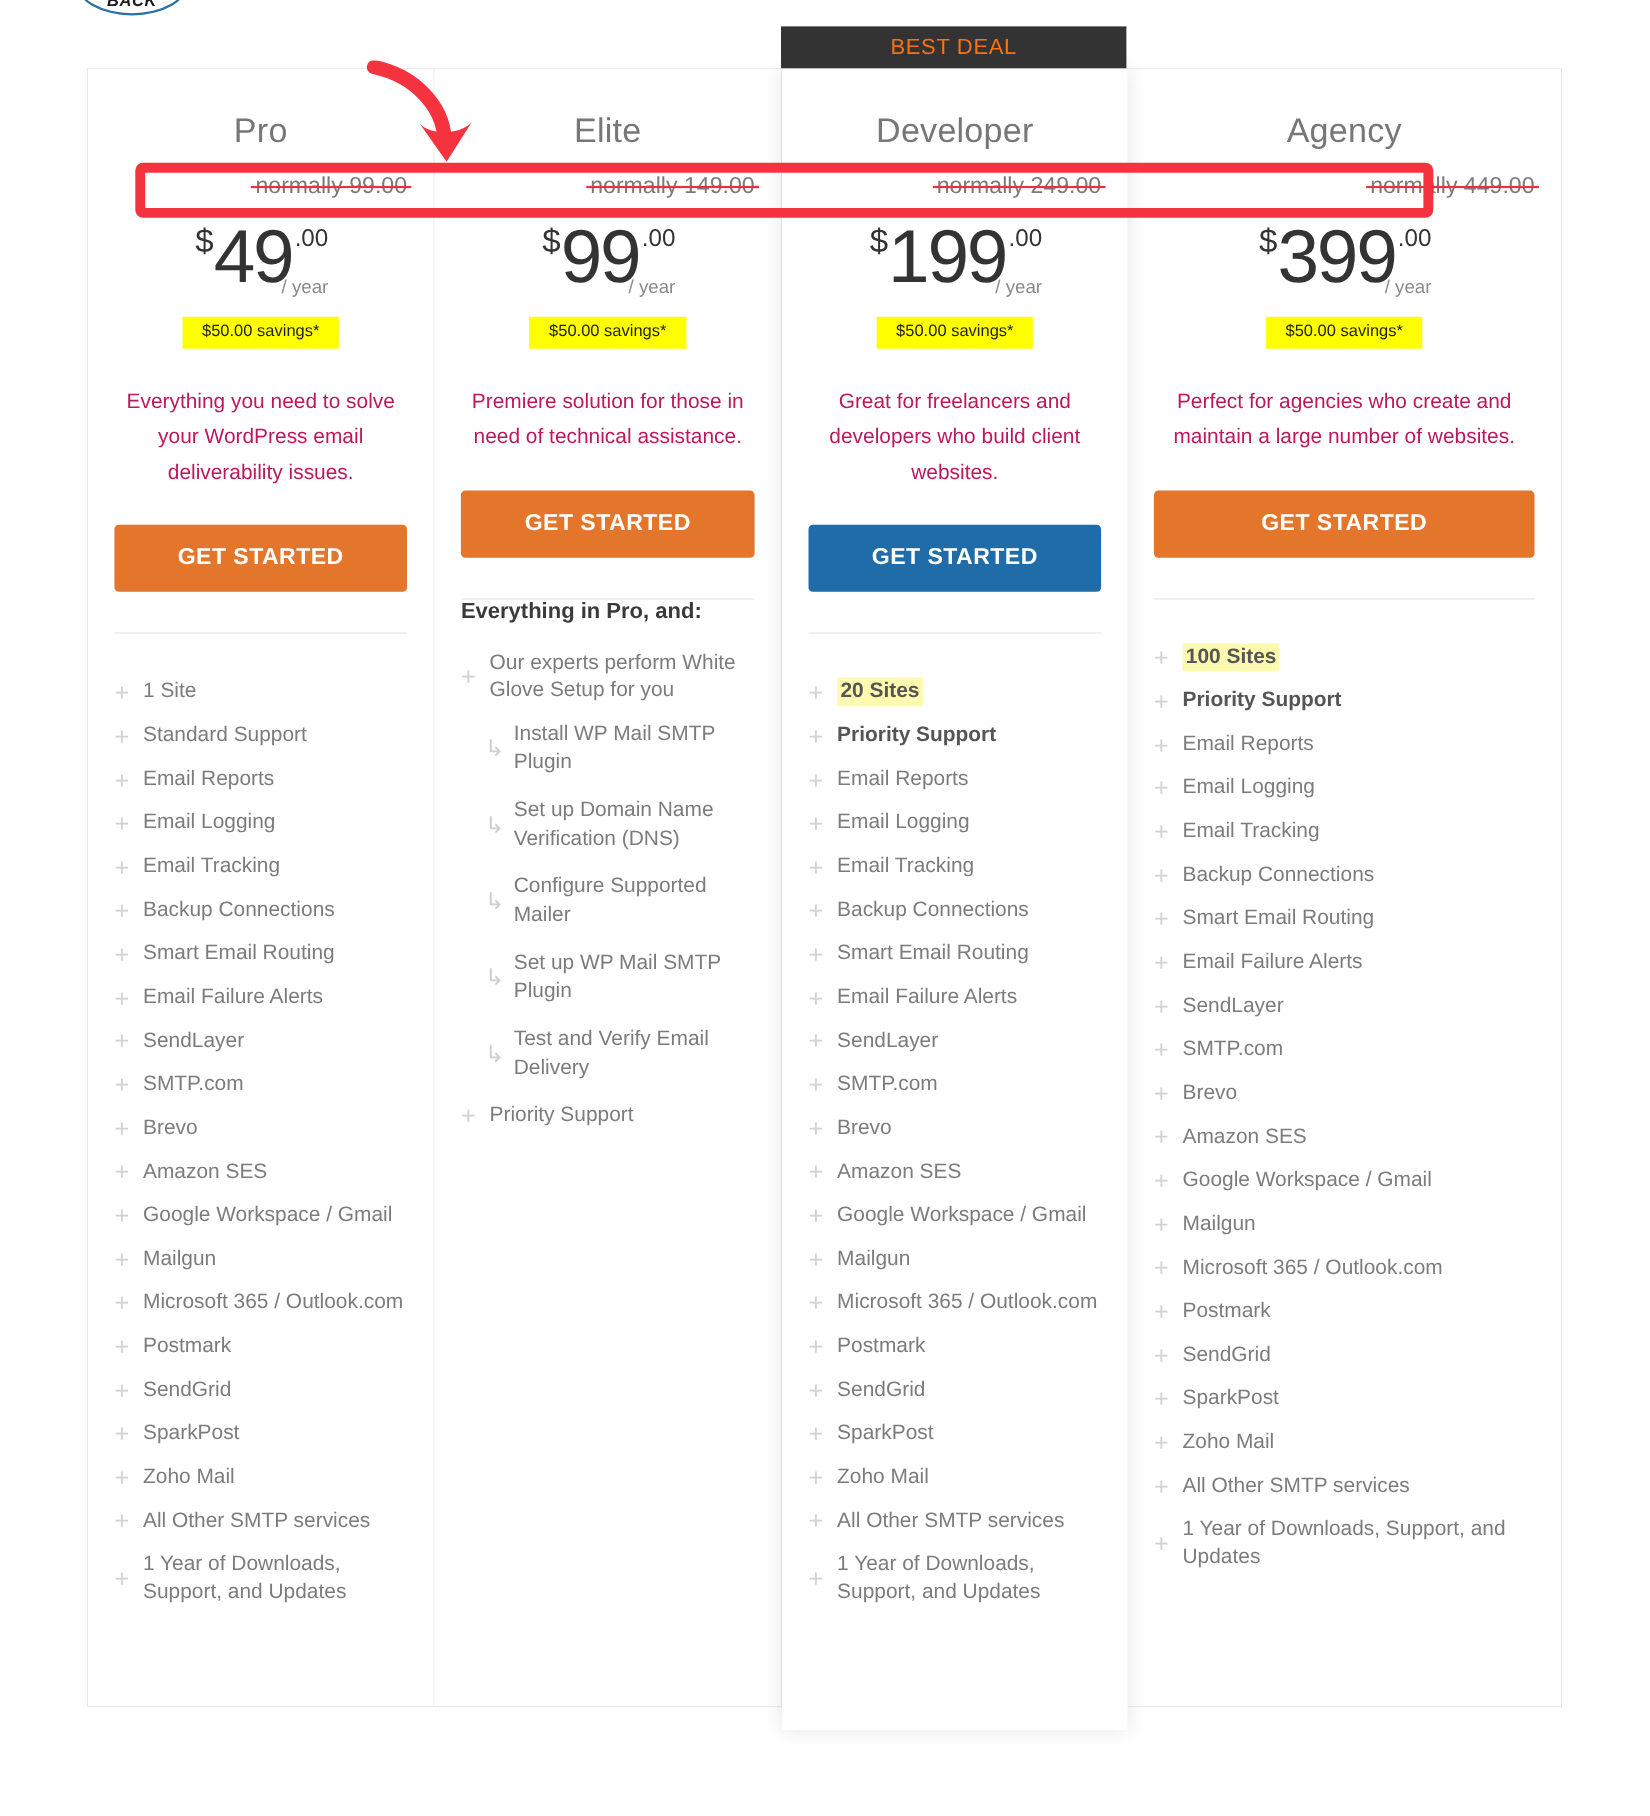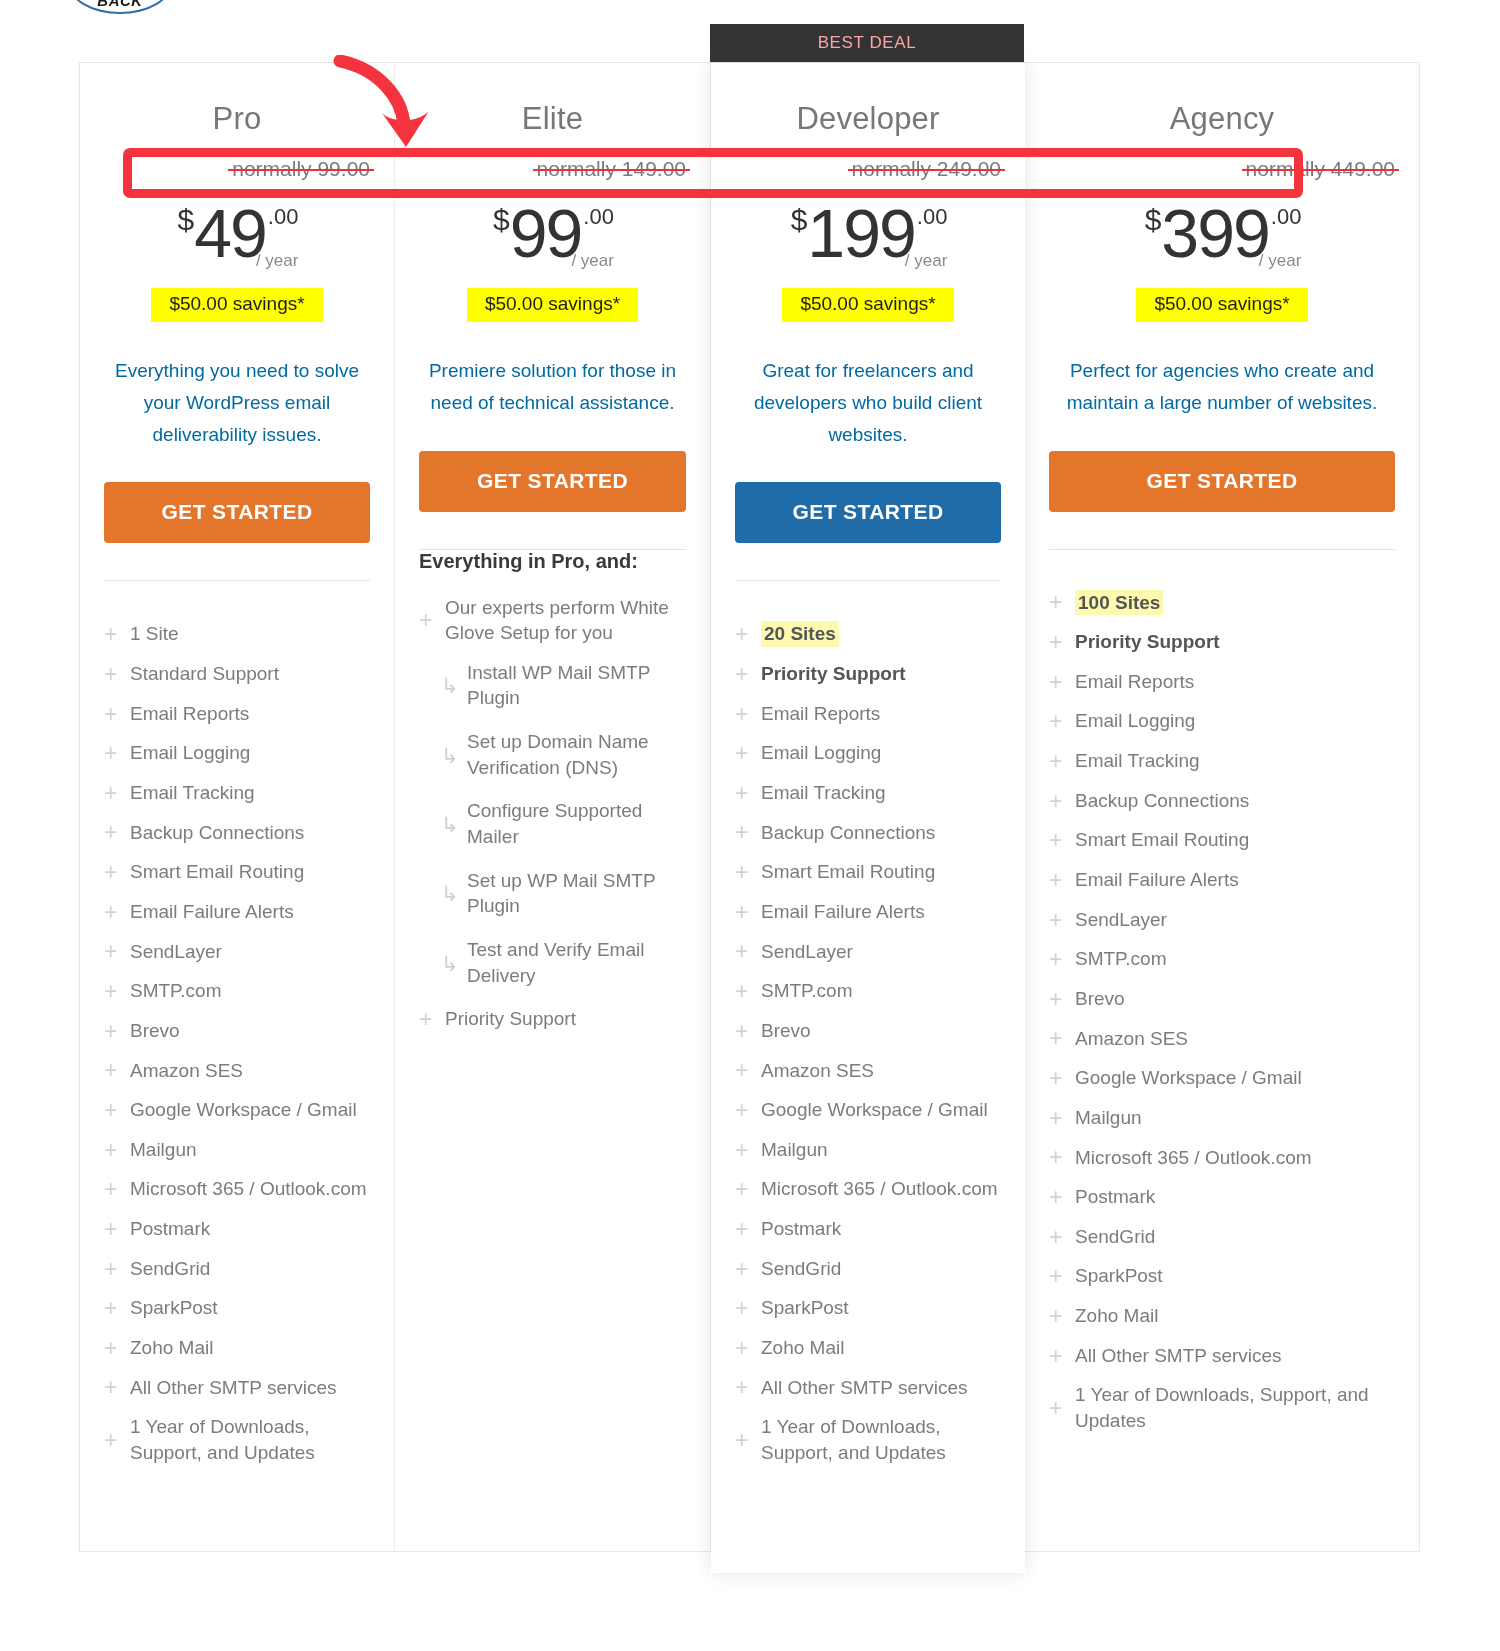--- a/index.html
+++ b/index.html
@@ -81,22 +81,22 @@
   }
 
   
   .best-deal-banner {
     position: absolute;
     left: 710px;
     top: 24px;
     width: 314px;
     height: 38px;
     background: #333333;
-    color: #fca5a5;
-    font-size: 17px;
+    color: #f97316;
+    font-size: 20px;
     letter-spacing: 0.6px;
     display: flex;
     align-items: center;
     justify-content: center;
     z-index: 12;
   }
 
   
   .pricing-table {
     position: absolute;
@@ -208,31 +208,31 @@
   }
 
   .plan-savings-wrap {
     text-align: center;
     margin-top: 17px;
   }
   .plan-savings {
     display: inline-block;
     background: #ffff00;
     color: #1f1f1f;
-    font-size: 19px;
+    font-size: 15px;
     padding: 4px 18px 6px 18px;
     line-height: 1.25;
   }
 
   .plan-desc {
     margin-top: 33px;
     text-align: center;
     font-size: 19px;
     font-weight: 300;
-    color: #0369a1;
+    color: #be185d;
     line-height: 1.68;
     padding: 0 6px;
   }
 
   .plan-cta-wrap {
     margin-top: 32px;
     text-align: center;
   }
   .plan-cta {
     display: block;

